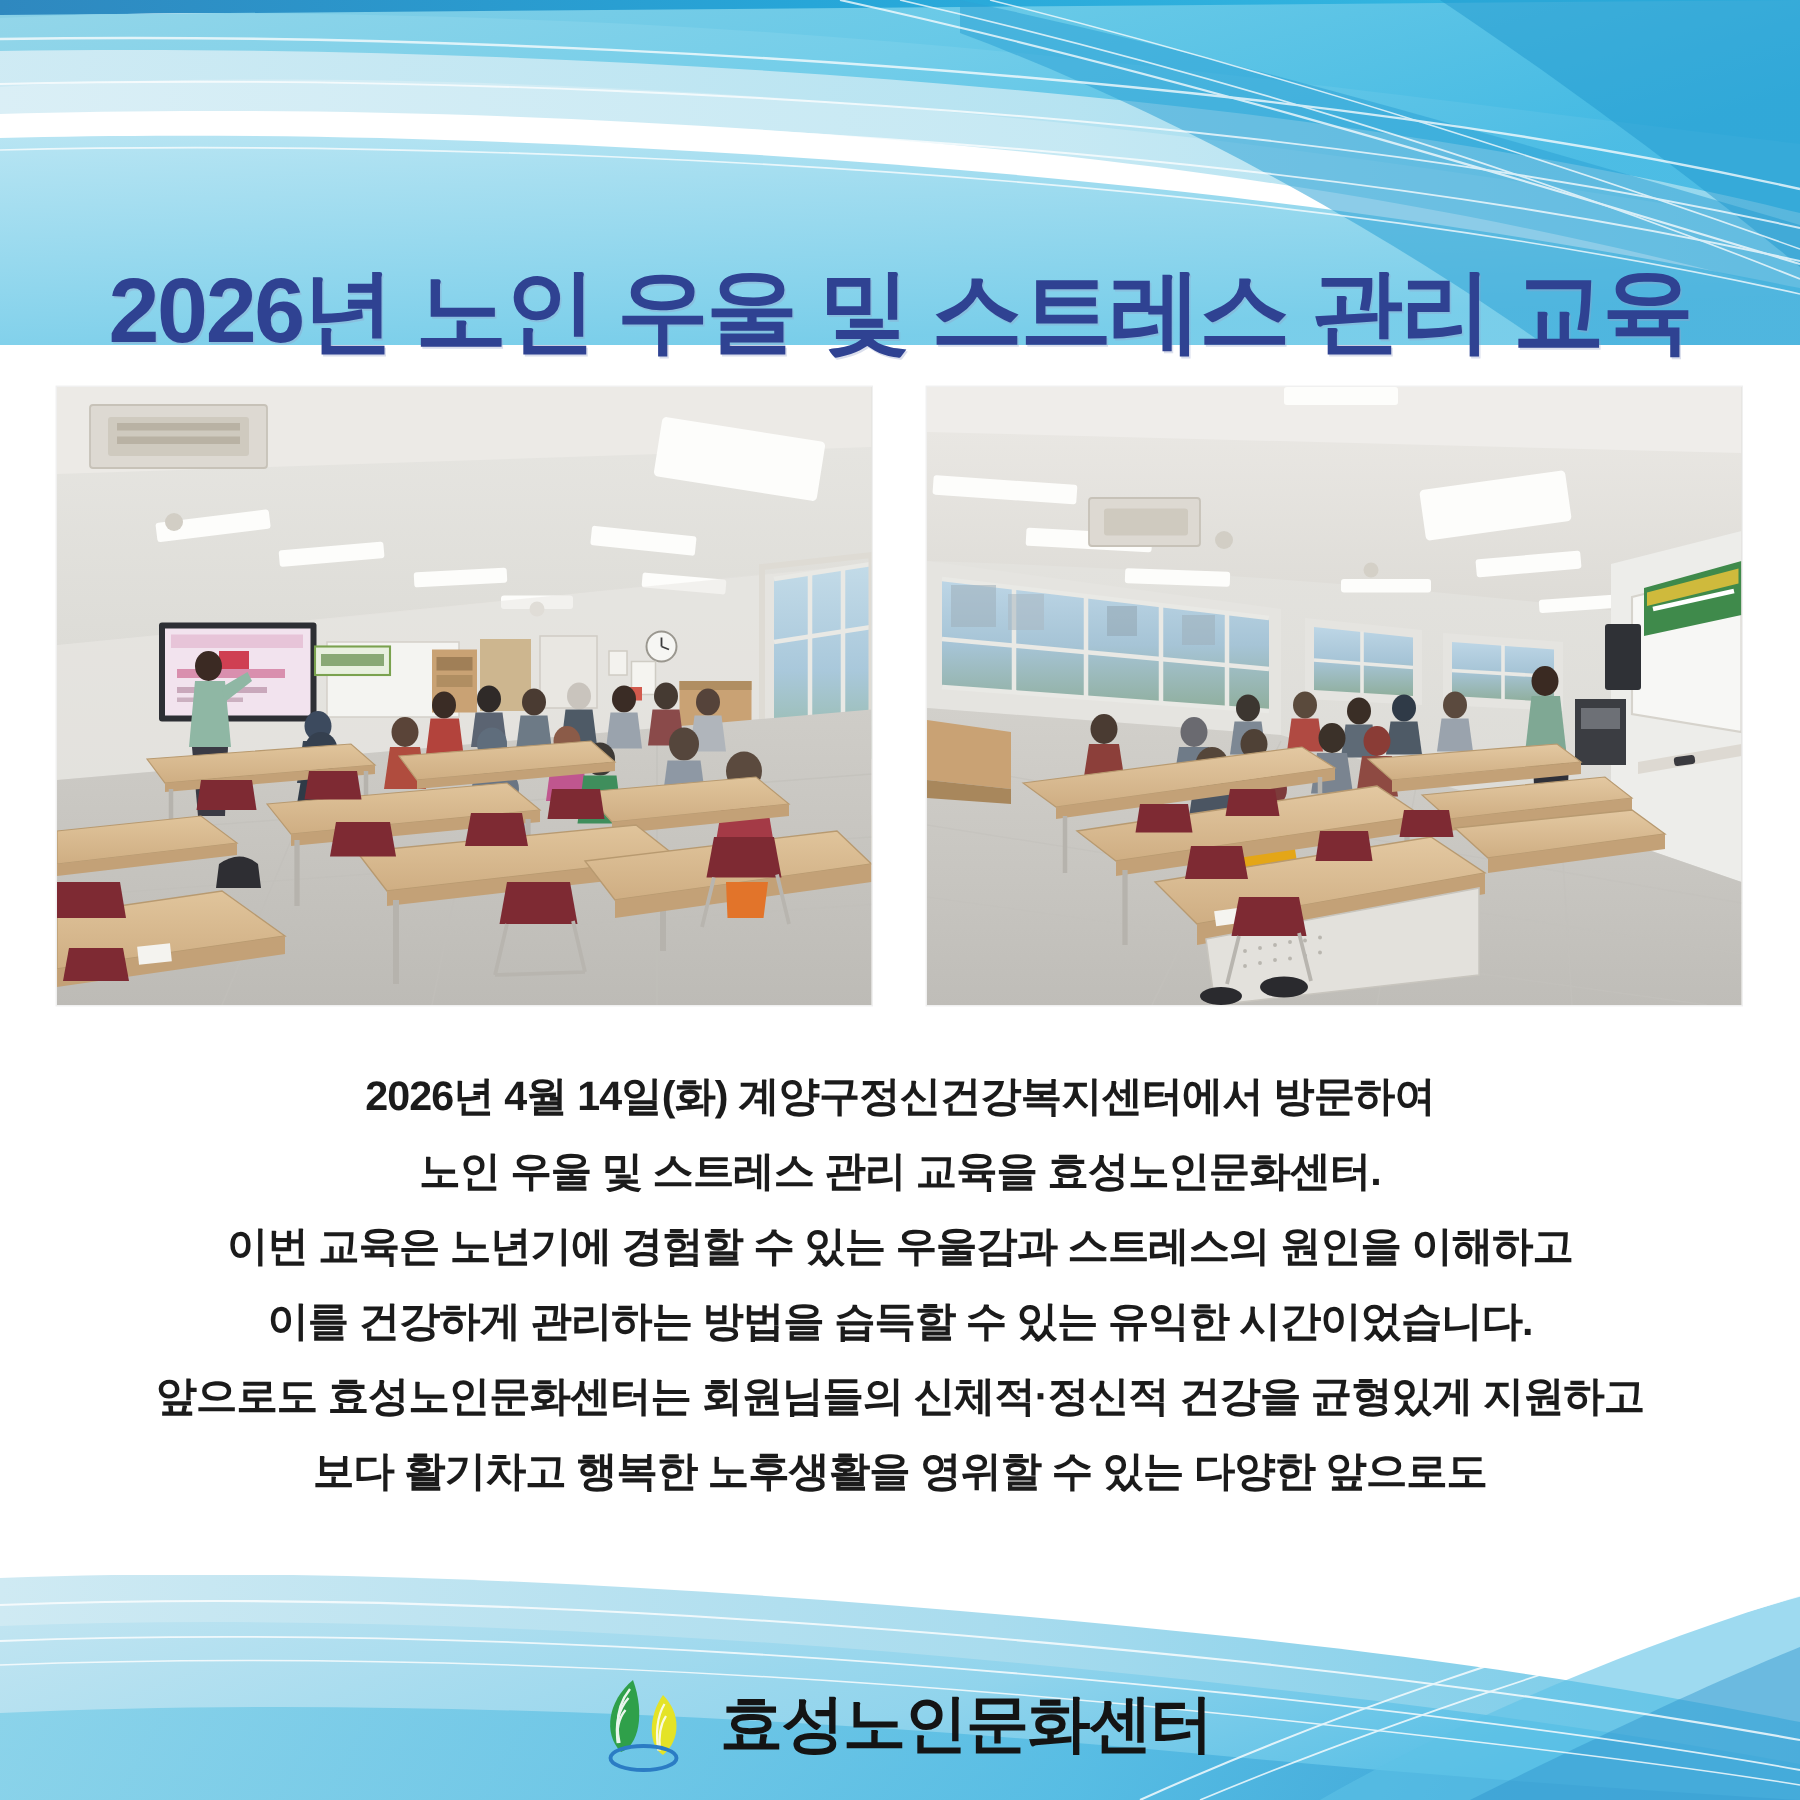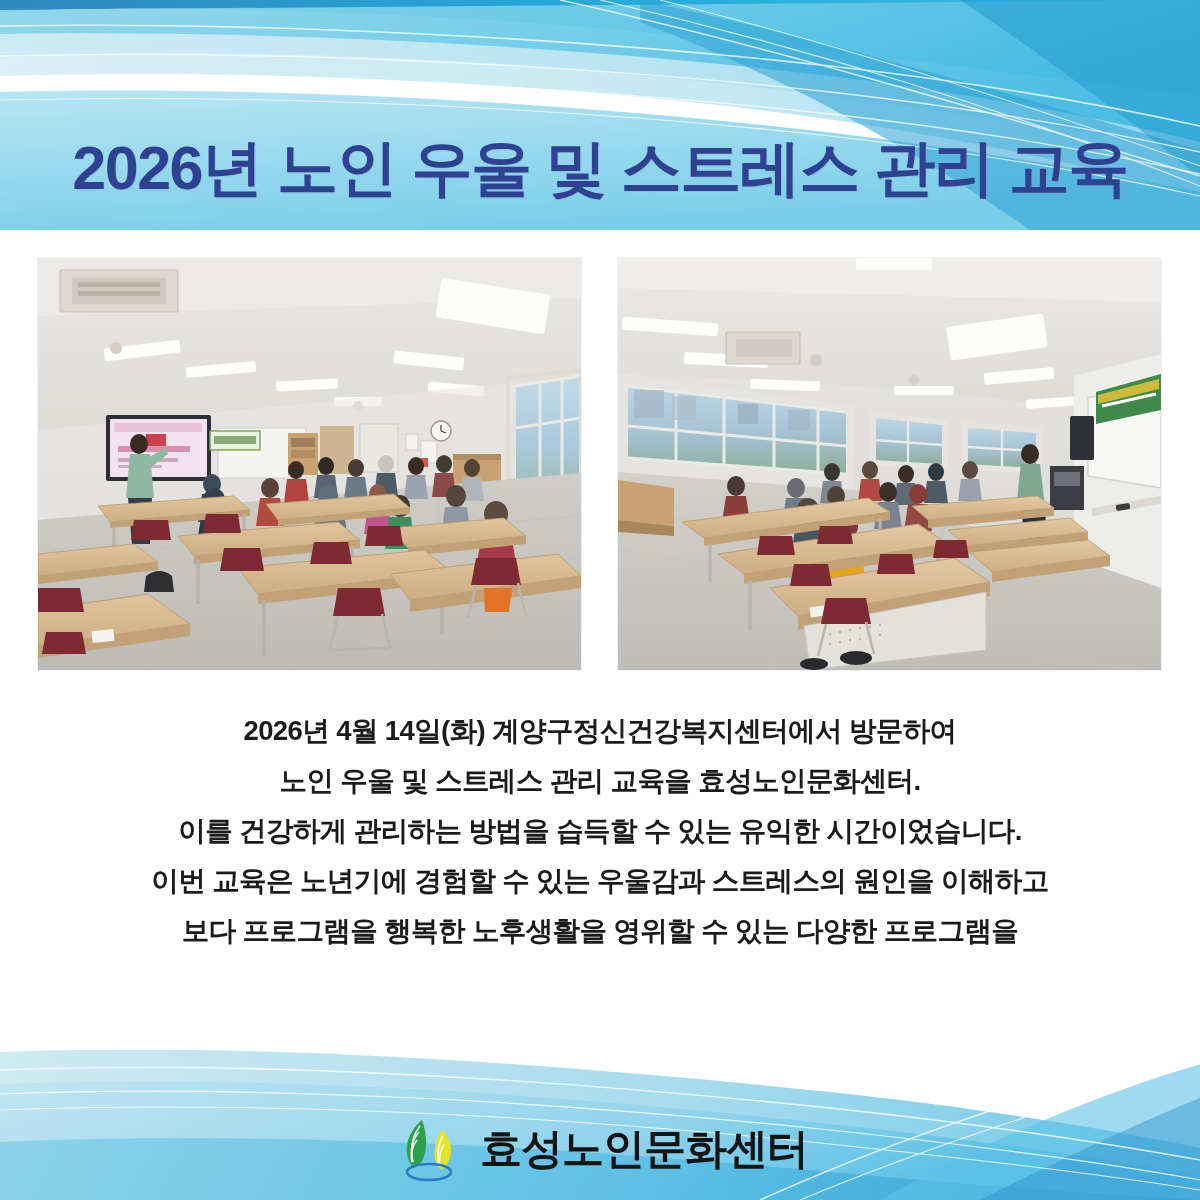--- a/index.html
+++ b/index.html
@@ -44,20 +44,21 @@
   }
   .poster-title {
     display: inline-block;
     font-size: 61px;
     line-height: 1.08;
     font-weight: 700;
     letter-spacing: -1.5px;
     color: #2f4292;
     white-space: nowrap;
     text-shadow: 1px 1px 0 rgba(150,160,200,.35);
+    margin-top: 39px;
   }
 
   
   .photos {
     position: absolute;
     top: 258px;
     left: 38px;
     width: 1124px;
     height: 412px;
     display: flex;
@@ -620,23 +621,24 @@
 
         <ellipse cx="238" cy="400" rx="16" ry="7" fill="#2a2a2e"></ellipse>
         <ellipse cx="196" cy="406" rx="14" ry="6" fill="#2a2a2e"></ellipse>
       </svg>
     </div>
   </div>
 
   <div class="body-text">
     <div class="body-line">2026년 4월 14일(화) 계양구정신건강복지센터에서 방문하여</div>
     <div class="body-line">노인 우울 및 스트레스 관리 교육을 효성노인문화센터.</div>
+    <div class="body-line">이번 교육은 노년기에 경험할 수 있는 우울감과 스트레스의 원인을 이해하고</div>
     <div class="body-line">이를 건강하게 관리하는 방법을 습득할 수 있는 유익한 시간이었습니다.</div>
-    <div class="body-line">이번 교육은 노년기에 경험할 수 있는 우울감과 스트레스의 원인을 이해하고</div>
-    <div class="body-line">보다 프로그램을 행복한 노후생활을 영위할 수 있는 다양한 프로그램을</div>
+    <div class="body-line">앞으로도 효성노인문화센터는 회원님들의 신체적·정신적 건강을 균형있게 지원하고</div>
+    <div class="body-line">보다 활기차고 행복한 노후생활을 영위할 수 있는 다양한 앞으로도</div>
   </div>
 
   <div class="deco deco-bottom">
     <svg viewBox="0 0 1200 150" preserveAspectRatio="none" xmlns="http://www.w3.org/2000/svg">
       <defs>
         <linearGradient id="bgA" x1="0" y1="0" x2="1" y2="0">
           <stop offset="0" stop-color="#cfeaf3"></stop>
           <stop offset="0.55" stop-color="#a9dcee"></stop>
           <stop offset="1" stop-color="#72c9e8"></stop>
         </linearGradient>

